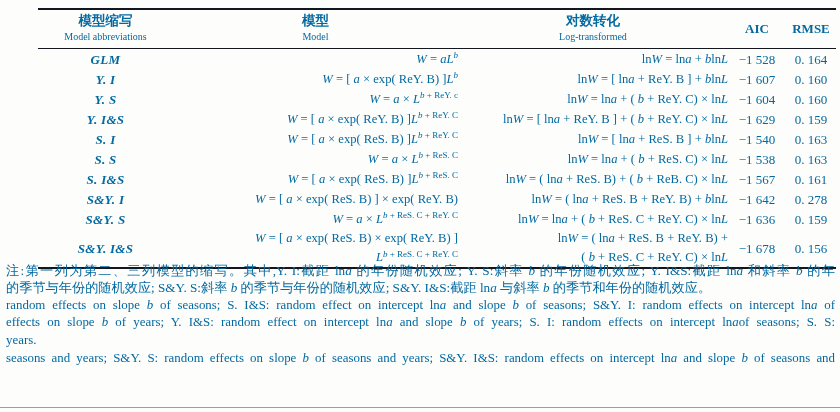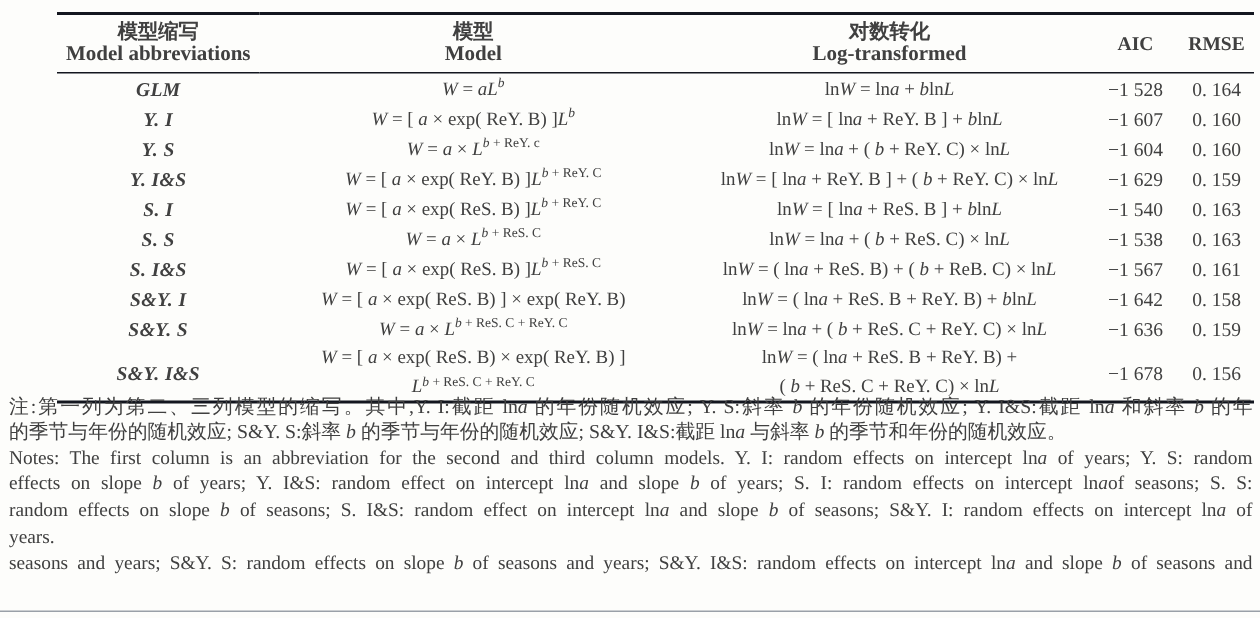--- a/index.html
+++ b/index.html
@@ -1,31 +1,31 @@
 <!DOCTYPE html>
 <html><head>
 <meta charset="utf-8">
 <style>
   html,body{margin:0;padding:0;background:#ffffff;}
   .page{
     position:relative;width:840px;height:412px;overflow:hidden;
-    background:#fdfdfb;color:#404040;
+    background:#fdfdfb;color:#0369a1;
     font-family:"Liberation Serif","DejaVu Serif",serif;
   }
   .tablewrap{position:absolute;left:38px;top:8px;width:798px;}
   table{width:100%;border-collapse:collapse;
     border-top:2.5px solid #13161f;border-bottom:2.5px solid #13161f;}
   thead tr{border-bottom:1.5px solid #13161f;}
   th{padding:2px 0 3px 0;text-align:center;vertical-align:middle;font-weight:bold;}
   .hzh{font-size:13.5px;font-weight:bold;line-height:17px;}
-  .hen{font-size:14px;font-weight:bold;line-height:16px;}
+  .hen{font-size:10px;font-weight:normal;line-height:16px;}
   .hsingle{font-size:13px;}
   tbody td{height:20px;line-height:19px;text-align:center;vertical-align:middle;padding:0;}
   td.abbrev{font-weight:bold;font-size:13px;letter-spacing:0.3px;font-style:italic;}
-  td.math{font-size:12.6px;white-space:nowrap;}
+  td.math{font-size:12.6px;white-space:nowrap;text-align:right;}
   td.num{font-size:13px;}
   .it{font-style:italic;}
   sup{font-size:9px;vertical-align:baseline;position:relative;top:-4.5px;line-height:0;}
   .notes{position:absolute;left:6px;top:262px;width:829px;}
   .note-line{text-align:justify;text-align-last:justify;}
   .nzh .note-line{font-size:13.2px;line-height:17.4px;}
   .nen .note-line{font-size:12.9px;line-height:17.6px;}
   .note-line.last{text-align-last:left;}
   .bottom-rule{position:absolute;left:0;top:407px;width:840px;border-top:1px solid #9aa0a8;}
 </style>
@@ -108,21 +108,21 @@
             <td class="math"><span class="it">W</span><span> = [ </span><span class="it">a</span><span> × exp( ReS. B) ]</span><span class="it">L</span><sup class="it">b</sup><sup> + ReS. C</sup></td>
             <td class="math"><span>ln</span><span class="it">W</span><span> = ( ln</span><span class="it">a</span><span> + ReS. B) + ( </span><span class="it">b</span><span> + ReB. C) × ln</span><span class="it">L</span></td>
             <td class="num">−1 567</td>
             <td class="num">0. 161</td>
           </tr>
           <tr>
             <td class="abbrev">S&amp;Y. I</td>
             <td class="math"><span class="it">W</span><span> = [ </span><span class="it">a</span><span> × exp( ReS. B) ] × exp( ReY. B)</span></td>
             <td class="math"><span>ln</span><span class="it">W</span><span> = ( ln</span><span class="it">a</span><span> + ReS. B + ReY. B) + </span><span class="it">b</span><span>ln</span><span class="it">L</span></td>
             <td class="num">−1 642</td>
-            <td class="num">0. 158</td>
+            <td class="num">0. 278</td>
           </tr>
           <tr>
             <td class="abbrev">S&amp;Y. S</td>
             <td class="math"><span class="it">W</span><span> = </span><span class="it">a</span><span> × </span><span class="it">L</span><sup class="it">b</sup><sup> + ReS. C + ReY. C</sup></td>
             <td class="math"><span>ln</span><span class="it">W</span><span> = ln</span><span class="it">a</span><span> + ( </span><span class="it">b</span><span> + ReS. C + ReY. C) × ln</span><span class="it">L</span></td>
             <td class="num">−1 636</td>
             <td class="num">0. 159</td>
           </tr>
           <tr>
             <td class="abbrev">S&amp;Y. I&amp;S</td>
@@ -134,22 +134,21 @@
         </tbody>
     </table>
   </div>
 
   <div class="notes">
     <div class="nzh">
         <div class="note-line"><span>注:第一列为第二、三列模型的缩写。其中,Y. I:截距 ln</span><span class="it">a</span><span> 的年份随机效应; Y. S:斜率 </span><span class="it">b</span><span> 的年份随机效应; Y. I&amp;S:截距 ln</span><span class="it">a</span><span> 和斜率 </span><span class="it">b</span><span> 的年</span></div>
         <div class="note-line last"><span>的季节与年份的随机效应; S&amp;Y. S:斜率 </span><span class="it">b</span><span> 的季节与年份的随机效应; S&amp;Y. I&amp;S:截距 ln</span><span class="it">a</span><span> 与斜率 </span><span class="it">b</span><span> 的季节和年份的随机效应。</span></div>
       </div>
     <div class="nen">
-        <div class="note-line"><span>Notes: The first column is an abbreviation for the second and third column models. Y. I: random effects on intercept ln</span><span class="it">a</span><span> of years; Y. S: random</span></div>
+        <div class="note-line"><span>random effects on slope </span><span class="it">b</span><span> of seasons; S. I&amp;S: random effect on intercept ln</span><span class="it">a</span><span> and slope </span><span class="it">b</span><span> of seasons; S&amp;Y. I: random effects on intercept ln</span><span class="it">a</span><span> of</span></div>
         <div class="note-line"><span>effects on slope </span><span class="it">b</span><span> of years; Y. I&amp;S: random effect on intercept ln</span><span class="it">a</span><span> and slope </span><span class="it">b</span><span> of years; S. I: random effects on intercept ln</span><span class="it">a</span><span>of seasons; S. S:</span></div>
-        <div class="note-line"><span>random effects on slope </span><span class="it">b</span><span> of seasons; S. I&amp;S: random effect on intercept ln</span><span class="it">a</span><span> and slope </span><span class="it">b</span><span> of seasons; S&amp;Y. I: random effects on intercept ln</span><span class="it">a</span><span> of</span></div>
         <div class="note-line last"><span>years.</span></div>
         <div class="note-line"><span>seasons and years; S&amp;Y. S: random effects on slope </span><span class="it">b</span><span> of seasons and years; S&amp;Y. I&amp;S: random effects on intercept ln</span><span class="it">a</span><span> and slope </span><span class="it">b</span><span> of seasons and</span></div>
       </div>
   </div>
 
   <div class="bottom-rule"></div>
 </div>
 
 </body></html>

